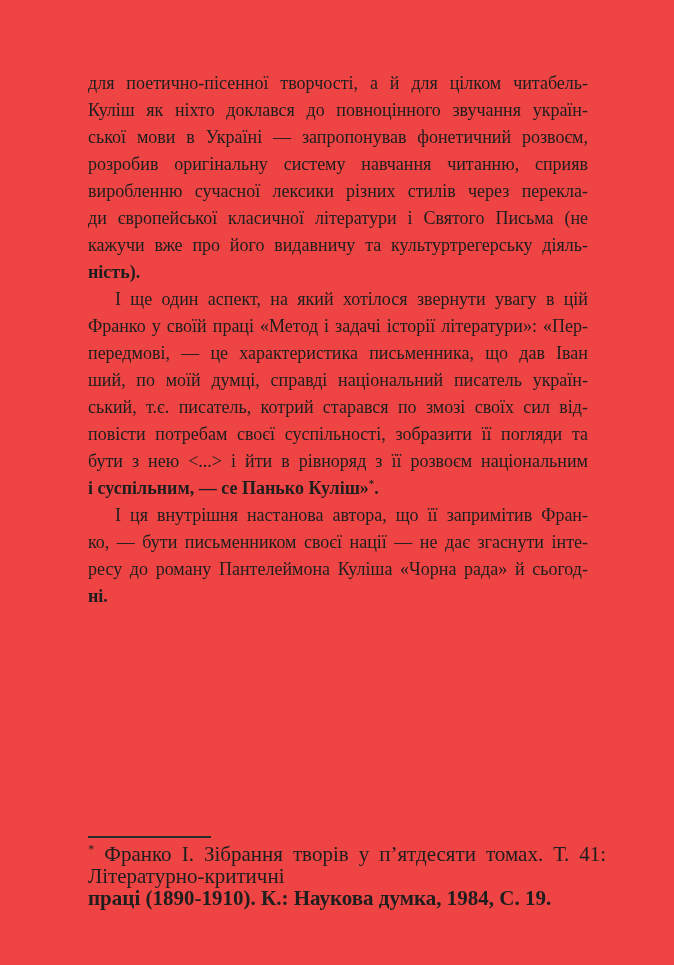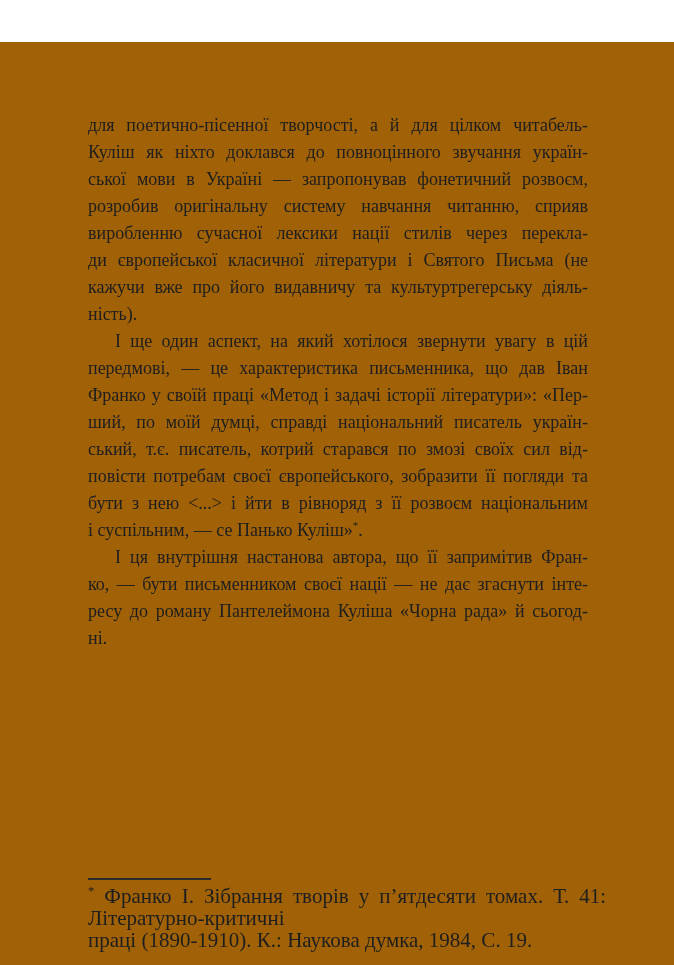--- a/index.html
+++ b/index.html
@@ -4,34 +4,34 @@
 <style>
   html, body { margin: 0; padding: 0; }
   body {
     width: 674px; height: 965px;
     background: #ffffff;
     overflow: hidden;
     position: relative;
     font-family: "Liberation Serif", "DejaVu Serif", serif;
     color: #1e1e1e;
   }
-  .page { position: absolute; inset: 0; background: #a16207; margin-top: 42px; }
+  .page { position: absolute; inset: 0; background: #ef4444; }
   .body-text {
     position: absolute;
     left: 88px; top: 70px; width: 500px;
     font-size: 18px; line-height: 27px;
   }
   .paragraph { margin: 0; }
   .line {
     text-align: justify;
     text-align-last: justify;
     -moz-text-align-last: justify;
     white-space: normal;
   }
-  .line.last { text-align-last: left; -moz-text-align-last: left; }
+  .line.last { text-align-last: left; font-weight: bold; -moz-text-align-last: left; }
   .line.indent { text-indent: 27px; }
   sup.sup {
     font-size: 60%;
     line-height: 0;
     vertical-align: super;
   }
   .footnote-block {
     position: absolute;
     left: 88px; top: 836px; width: 518px;
     font-size: 21px; line-height: 22px;
@@ -45,32 +45,32 @@
 </head>
 <body>
 
 <div class="page">
   <div class="body-text" id="body-text">
       <div class="paragraph">
         <div class="line"><span>для поетично-пісенної творчості, а й для цілком читабель-</span></div>
         <div class="line"><span>Куліш як ніхто доклався до повноцінного звучання україн-</span></div>
         <div class="line"><span>ської мови в Україні — запропонував фонетичний розвоєм,</span></div>
         <div class="line"><span>розробив оригінальну систему навчання читанню, сприяв</span></div>
-        <div class="line"><span>виробленню сучасної лексики нації стилів через перекла-</span></div>
+        <div class="line"><span>виробленню сучасної лексики різних стилів через перекла-</span></div>
         <div class="line"><span>ди європейської класичної літератури і Святого Письма (не</span></div>
         <div class="line"><span>кажучи вже про його видавничу та культуртрегерську діяль-</span></div>
         <div class="line last"><span>ність).</span></div>
       </div>
       <div class="paragraph">
         <div class="line indent"><span>І ще один аспект, на який хотілося звернути увагу в цій</span></div>
+        <div class="line"><span>Франко у своїй праці «Метод і задачі історії літератури»: «Пер-</span></div>
         <div class="line"><span>передмові, — це характеристика письменника, що дав Іван</span></div>
-        <div class="line"><span>Франко у своїй праці «Метод і задачі історії літератури»: «Пер-</span></div>
         <div class="line"><span>ший, по моїй думці, справді національний писатель україн-</span></div>
         <div class="line"><span>ський, т.є. писатель, котрий старався по змозі своїх сил від-</span></div>
-        <div class="line"><span>повісти потребам своєї європейського, зобразити її погляди та</span></div>
+        <div class="line"><span>повісти потребам своєї суспільності, зобразити її погляди та</span></div>
         <div class="line"><span>бути з нею  &lt;...&gt; і йти в рівноряд з її розвоєм національним</span></div>
         <div class="line last"><span>і суспільним, — се Панько Куліш»</span><sup class="sup">*</sup><span>.</span></div>
       </div>
       <div class="paragraph">
         <div class="line indent"><span>І ця внутрішня настанова автора, що її запримітив Фран-</span></div>
         <div class="line"><span>ко, — бути письменником своєї нації — не дає згаснути інте-</span></div>
         <div class="line"><span>ресу до роману Пантелеймона Куліша «Чорна рада» й сьогод-</span></div>
         <div class="line last"><span>ні.</span></div>
       </div>
     </div>

